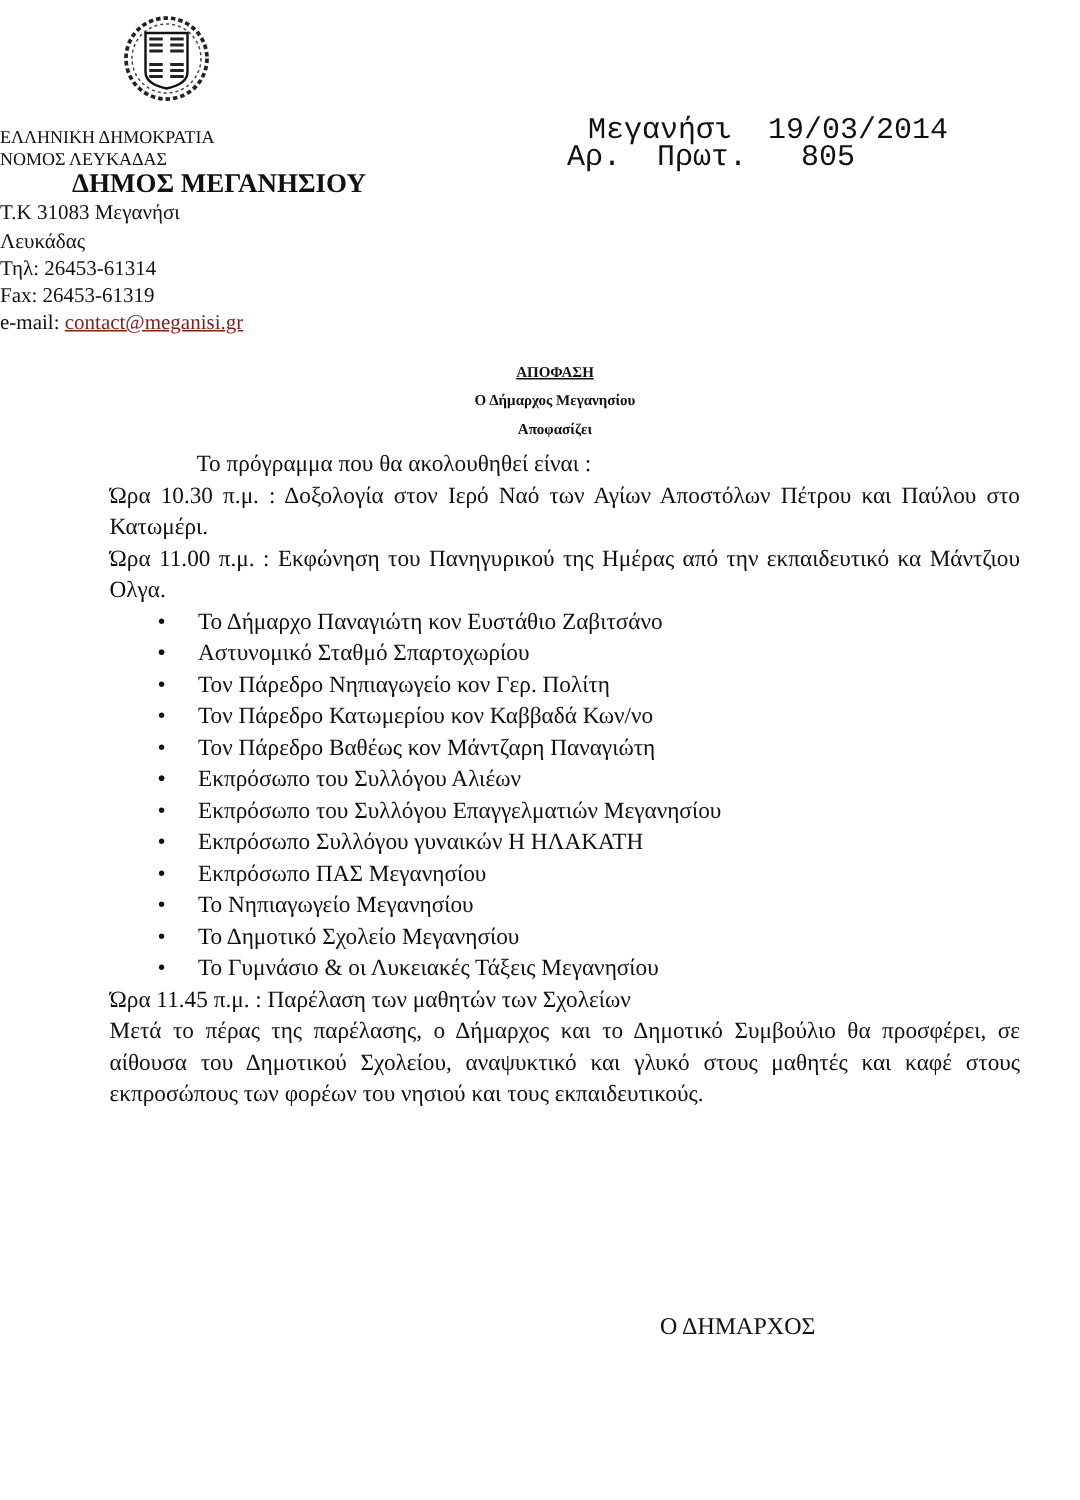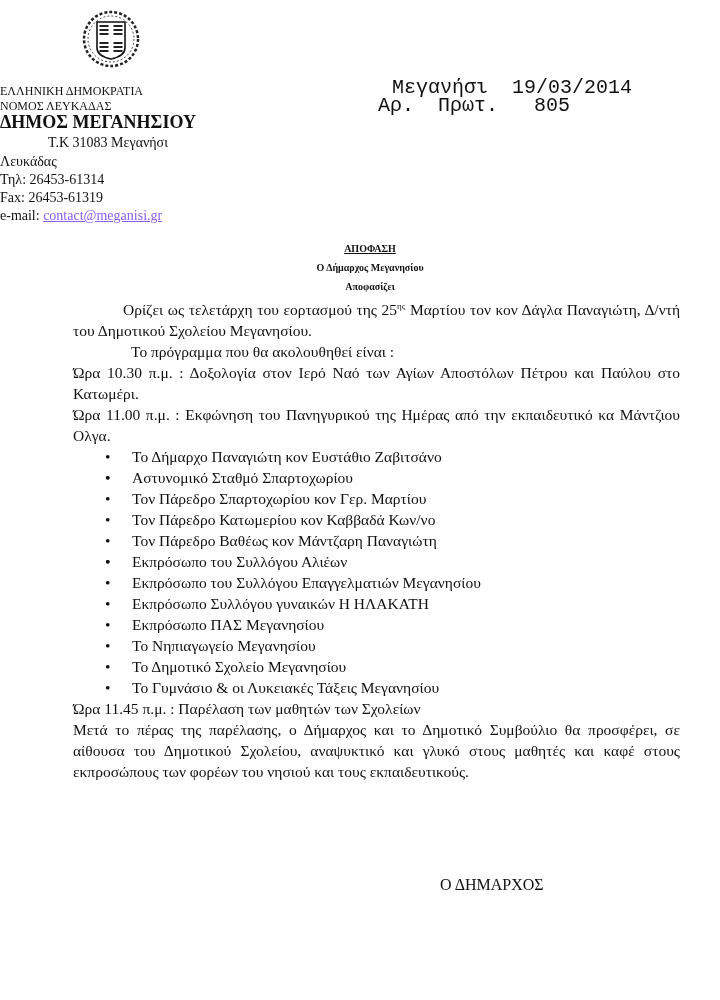--- a/index.html
+++ b/index.html
@@ -5,21 +5,21 @@
   html, body { margin: 0; padding: 0; background: #ffffff; }
   body { width: 720px; height: 1000px; position: relative; overflow: hidden;
          font-family: "Liberation Serif", "DejaVu Serif", serif; color: #111; }
   .abs { position: absolute; }
   .header-block { left: 0; top: 0; width: 240px; text-align: center; }
   .emblem { position: absolute; left: 80px; top: 8px; width: 62px; height: 62px; }
   .hl { position: absolute; left: 0; width: 240px; text-align: left; white-space: nowrap; }
   .hl.small { font-size: 12px; }
   .hl.big { font-size: 18px; font-weight: bold; }
   .hl.med { font-size: 14px; }
-  .email-link { text-decoration: underline; color: #8b5cf6; }
+  .email-link { text-decoration: underline; color: #7f1d1d; }
   .ref { font-family: Liberation Mono, monospace; font-size: 20px; white-space: pre; }
   .title { position: absolute; left: 12px; width: 716px; text-align: center; font-weight: bold; font-size: 10px; }
   .title.u { text-decoration: underline; }
   .body-text { position: absolute; left: 73px; width: 607px; font-size: 15.5px; line-height: 21px; text-align: justify; }
   .para { margin: 0; }
   .indent { text-indent: 50px; }
   ul.list { margin: 0; padding: 0; list-style: none; }
   ul.list li { position: relative; padding-left: 59px; line-height: 21px; }
   ul.list li .bullet { position: absolute; left: 32px; top: 0; }
   sup { font-size: 9px; vertical-align: 6px; line-height: 0; }
@@ -45,47 +45,46 @@
       <rect x="19.5" y="34" width="9" height="2"></rect>
       <rect x="19.5" y="38" width="9" height="2"></rect>
       <rect x="19.5" y="42" width="9" height="2"></rect>
       <rect x="33.5" y="34" width="9" height="2"></rect>
       <rect x="33.5" y="38" width="9" height="2"></rect>
       <rect x="33.5" y="42" width="9" height="2"></rect>
     </g>
   </svg>
   <div class="hl small" style="top:84px;">ΕΛΛΗΝΙΚΗ ΔΗΜΟΚΡΑΤΙΑ</div>
   <div class="hl small" style="top:99px;">ΝΟΜΟΣ ΛΕΥΚΑΔΑΣ</div>
-  <div class="hl big" style="top:112px;">ΔΗΜΟΣ ΜΕΓΑΝΗΣΙΟΥ</div>
-  <div class="hl med" style="top:135px;padding-left:48px;">Τ.Κ 31083 Μεγανήσι</div>
+  <div class="hl big" style="top:112px;padding-left:48px;">ΔΗΜΟΣ ΜΕΓΑΝΗΣΙΟΥ</div>
+  <div class="hl med" style="top:135px;">Τ.Κ 31083 Μεγανήσι</div>
   <div class="hl med" style="top:154px;">Λευκάδας</div>
   <div class="hl med" style="top:172px;">Τηλ: 26453-61314</div>
   <div class="hl med" style="top:190px;">Fax: 26453-61319</div>
   <div class="hl med" style="top:208px;">
     <span>e-mail: </span><span class="email-link">contact@meganisi.gr</span>
   </div>
 </div>
 
 <div class="abs ref" style="left:392px; top:76px;">Μεγανήσι  19/03/2014</div>
 <div class="abs ref" style="left:378px; top:94px;">Αρ.  Πρωτ.   805</div>
 
 <div class="title u" style="top:243px;">ΑΠΟΦΑΣΗ</div>
 <div class="title" style="top:262px;">Ο Δήμαρχος Μεγανησίου</div>
 <div class="title" style="top:281px;">Αποφασίζει</div>
 
 <div class="body-text" style="top:299px;">
-  <p class="para indent"><span>Ορίζει  ως τελετάρχη του εορτασμού της 25</span><sup>ης</sup><span> Μαρτίου τον κον Δάγλα Παναγιώτη,  Δ/ντή του Δημοτικού Σχολείου Μεγανησίου.</span></p>
   <p class="para indent" style="text-indent:58px;">Το πρόγραμμα που θα ακολουθηθεί είναι :</p>
   <p class="para">Ώρα 10.30 π.μ. : Δοξολογία στον Ιερό Ναό των Αγίων Αποστόλων Πέτρου και Παύλου στο Κατωμέρι.</p>
   <p class="para">Ώρα 11.00 π.μ. : Εκφώνηση του Πανηγυρικού της Ημέρας από την εκπαιδευτικό κα Μάντζιου Ολγα.</p>
   <ul class="list" id="wreath-list">
       <li><span class="bullet">•</span><span>Το Δήμαρχο Παναγιώτη κον Ευστάθιο Ζαβιτσάνο</span></li>
       <li><span class="bullet">•</span></li>
       <li><span class="bullet">•</span><span>Αστυνομικό Σταθμό Σπαρτοχωρίου</span></li>
-      <li><span class="bullet">•</span><span>Τον Πάρεδρο Σπαρτοχωρίου κον Γερ. Μαρτίου</span></li>
+      <li><span class="bullet">•</span><span>Τον Πάρεδρο Νηπιαγωγείο κον Γερ. Πολίτη</span></li>
       <li><span class="bullet">•</span><span>Τον Πάρεδρο Κατωμερίου κον Καββαδά Κων/νο</span></li>
       <li><span class="bullet">•</span><span>Τον Πάρεδρο Βαθέως κον Μάντζαρη Παναγιώτη</span></li>
       <li><span class="bullet">•</span></li>
       <li><span class="bullet">•</span><span>Εκπρόσωπο του Συλλόγου Αλιέων</span></li>
       <li><span class="bullet">•</span><span>Εκπρόσωπο του Συλλόγου Επαγγελματιών Μεγανησίου</span></li>
       <li><span class="bullet">•</span><span>Εκπρόσωπο Συλλόγου γυναικών Η ΗΛΑΚΑΤΗ</span></li>
       <li><span class="bullet">•</span><span>Εκπρόσωπο ΠΑΣ Μεγανησίου</span></li>
       <li><span class="bullet">•</span><span>Το Νηπιαγωγείο Μεγανησίου</span></li>
       <li><span class="bullet">•</span><span>Το Δημοτικό Σχολείο Μεγανησίου</span></li>
       <li><span class="bullet">•</span><span>Το Γυμνάσιο &amp; οι Λυκειακές Τάξεις Μεγανησίου</span></li>

